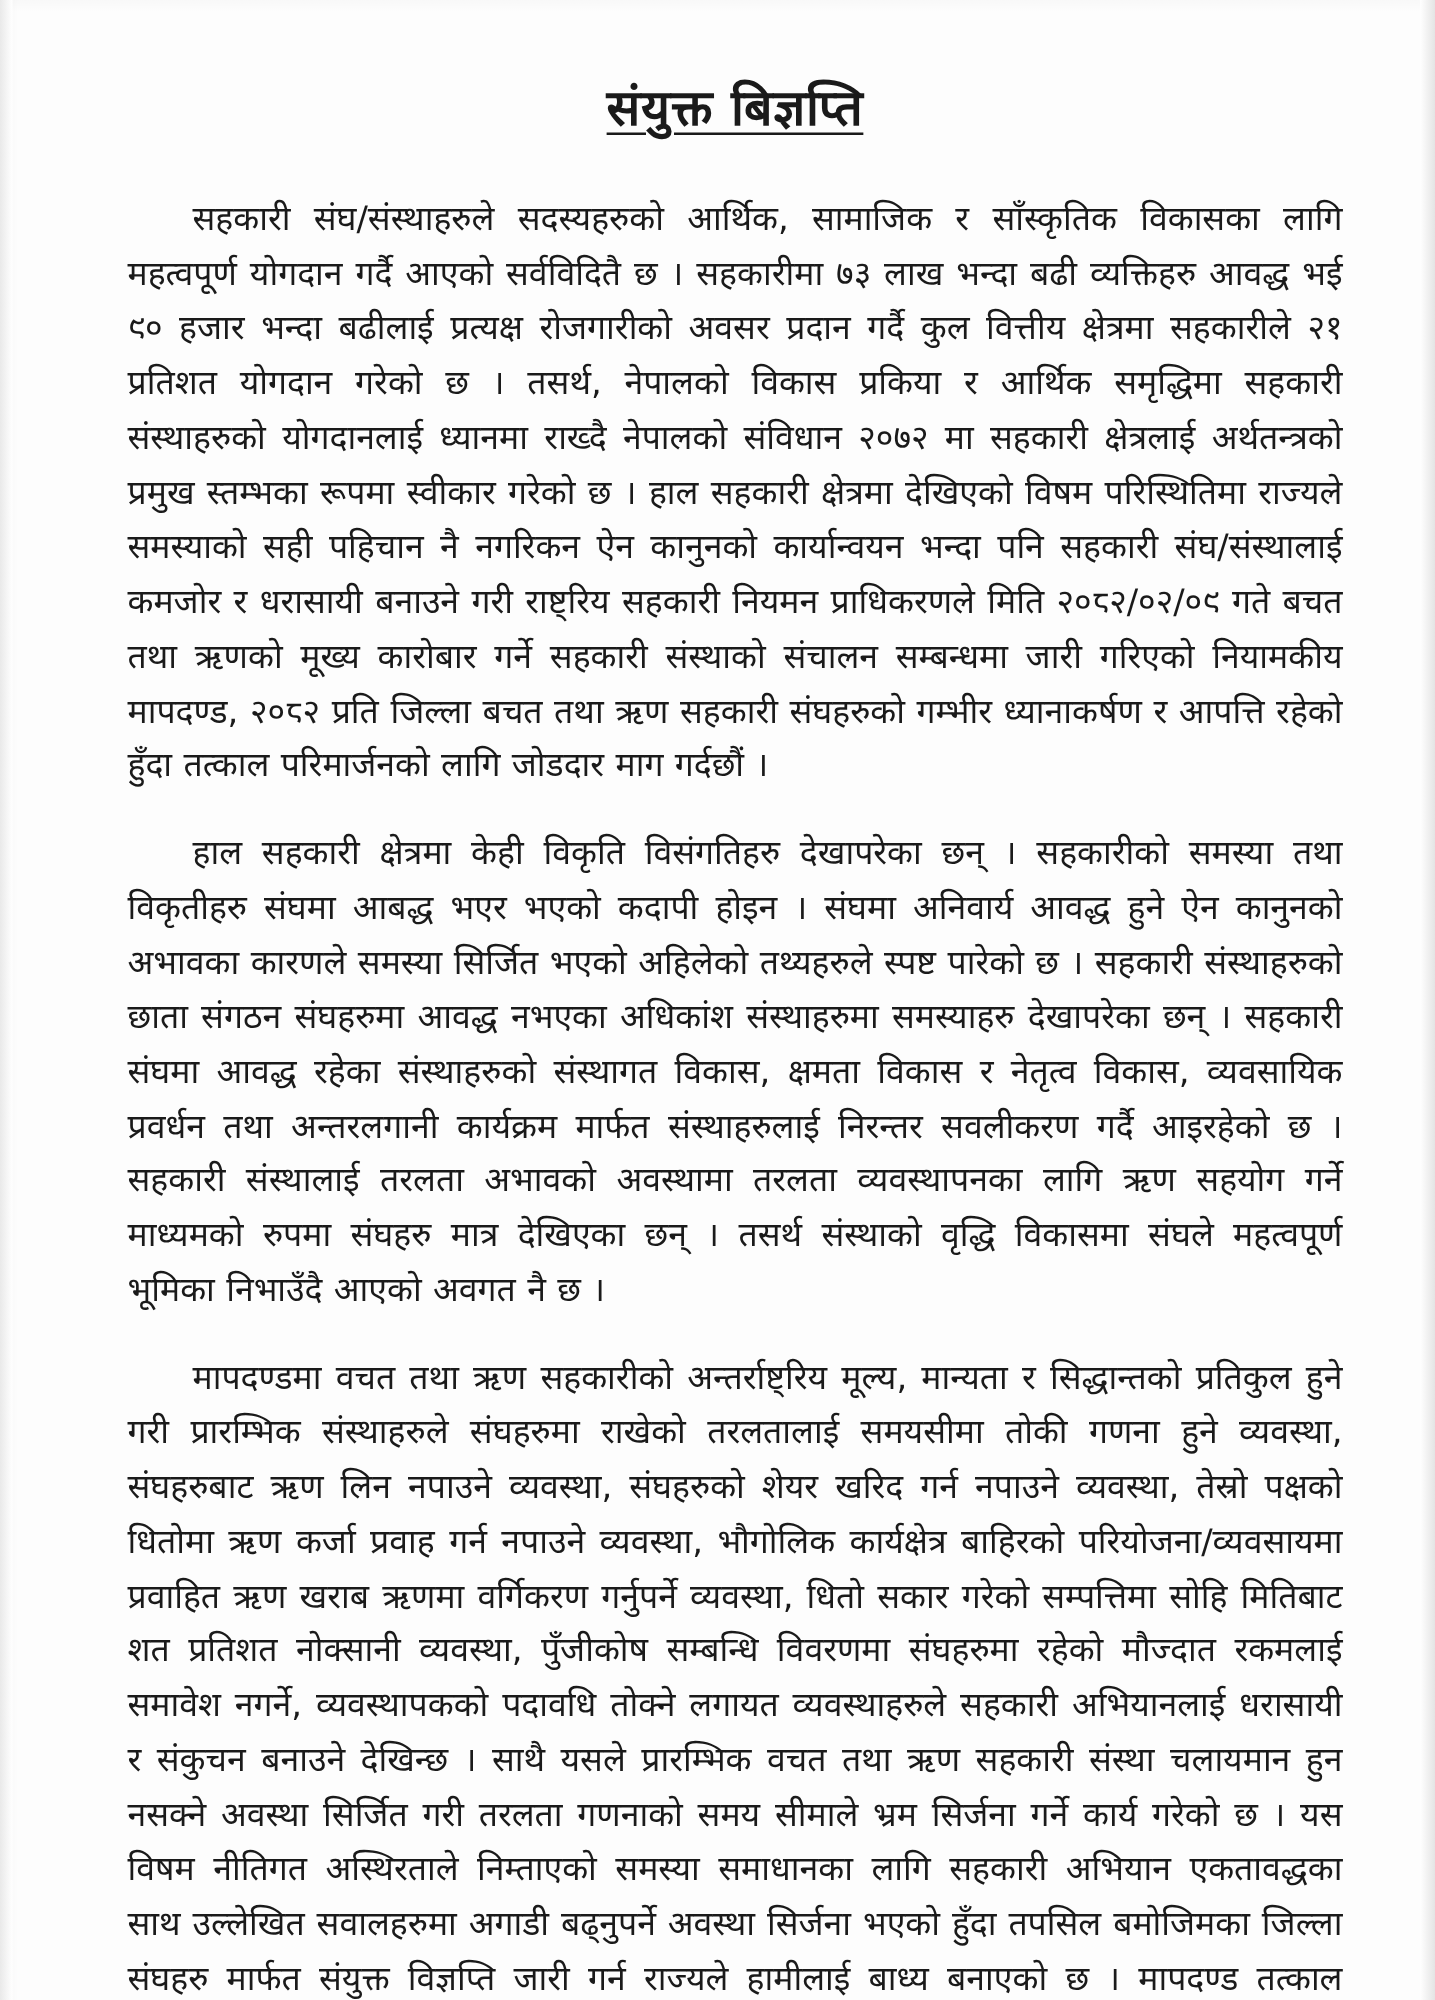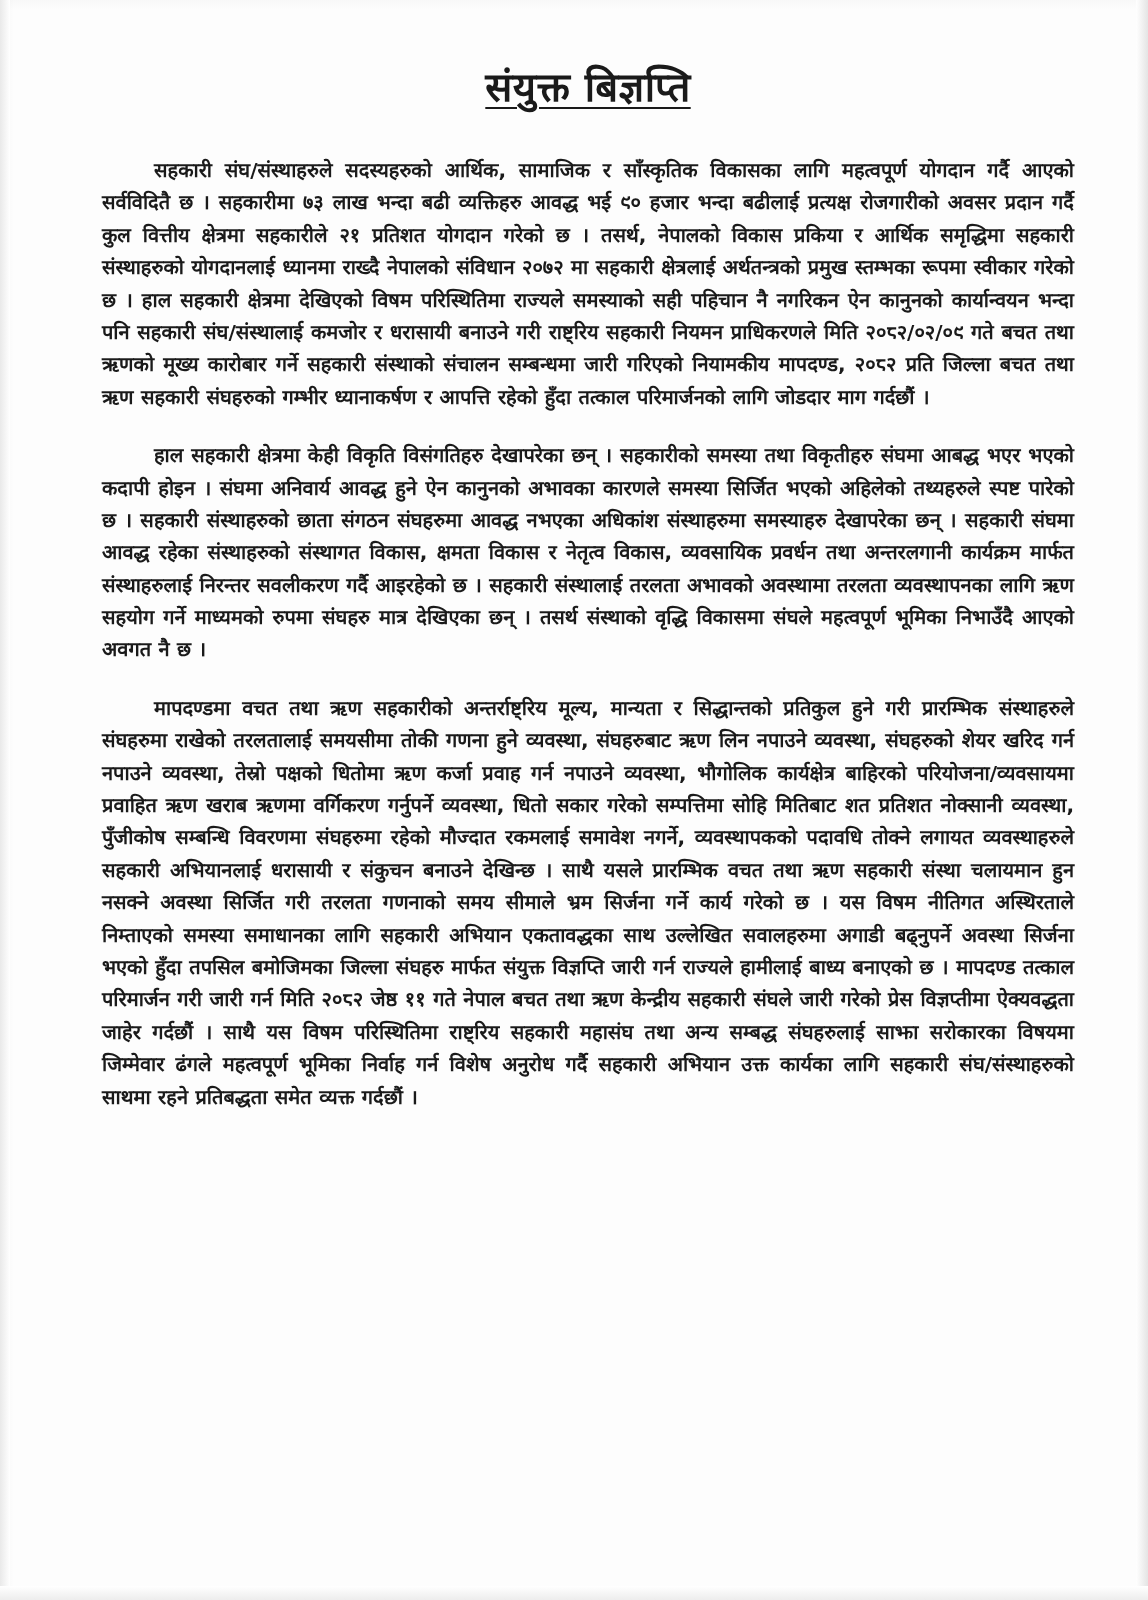--- a/index.html
+++ b/index.html
@@ -51,28 +51,27 @@
     margin: 18px 0 6px 0;
     text-decoration: underline;
     text-underline-offset: 6px;
     text-decoration-thickness: 2px;
     line-height: 1.25;
   }
   .body-block {
     margin-top: 42px;
   }
   p.para {
-    font-size: 20px;
+    font-size: 27px;
     line-height: 1.62;
     text-align: justify;
     text-justify: inter-word;
     margin: 0 0 26px 0;
     text-indent: 52px;
     word-spacing: 0.5px;
-    font-weight: bold;
   }
   p.para:last-child {
     margin-bottom: 14px;
   }
 </style>
 </head>
 <body>
 
 <div class="page">
   <div class="page-edge-left"></div>

